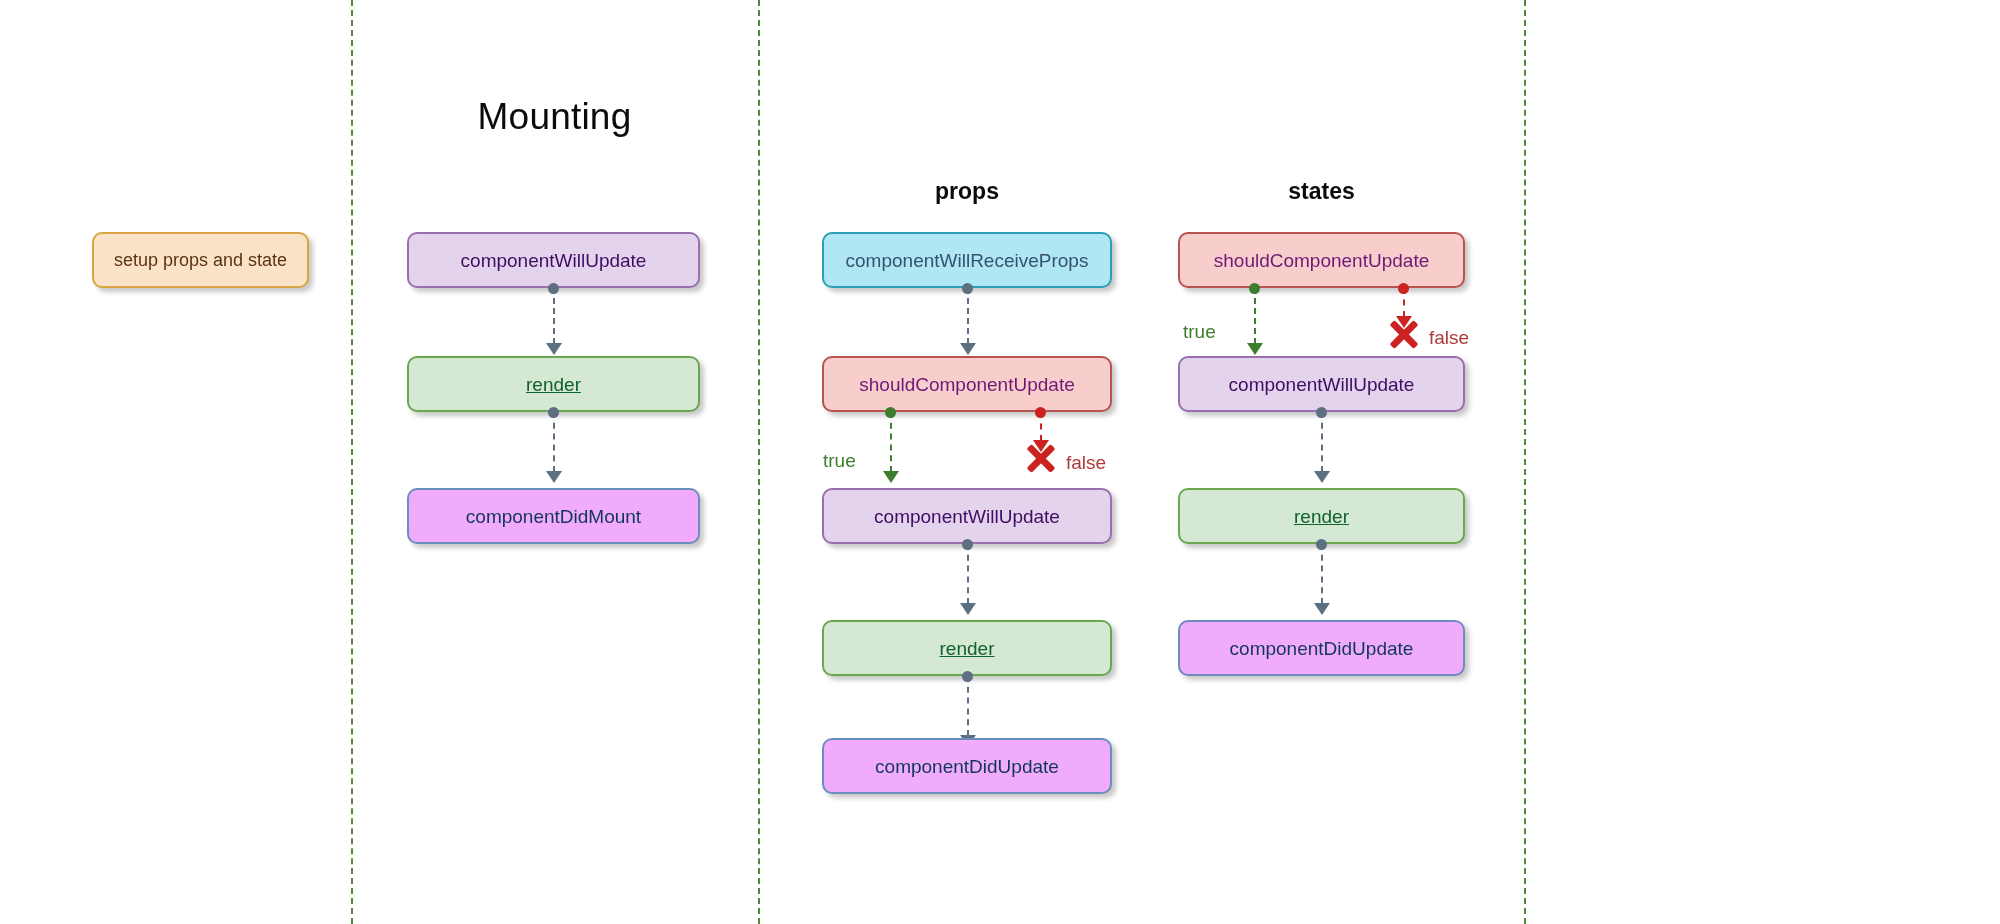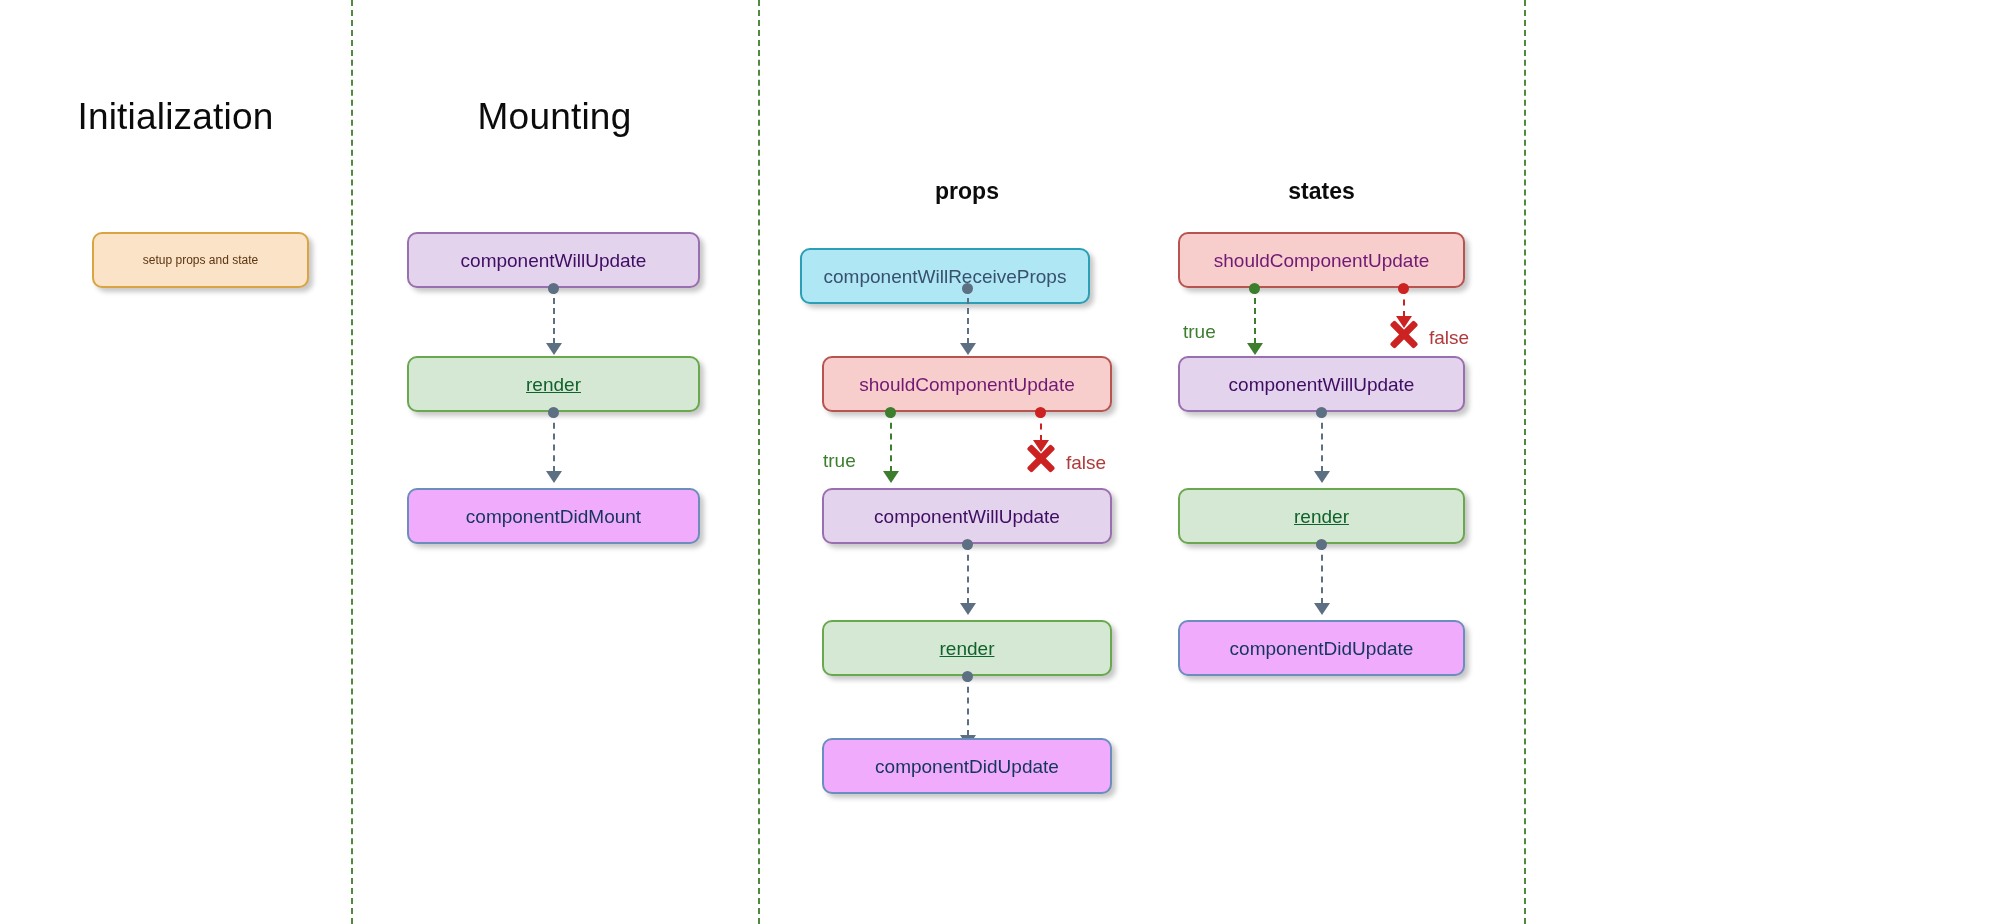--- a/index.html
+++ b/index.html
@@ -69,21 +69,21 @@
   }
 
   .node.purple  { background: #e4d3ec; border-color: #9a6fb0; color: #3f0d63; }
   .node.green   { background: #d5e8d4; border-color: #6aa84f; color: #10622c; text-decoration: underline; }
   .node.blue    { background: #f0abfc; border-color: #6c8ebf; color: #14365c; }
   .node.cyan    { background: #b0e7f5; border-color: #2a9fb5; color: #37516e; }
   .node.red     { background: #f8cecc; border-color: #b85450; color: #701a75; }
   .node.orange  { background: #fce5cd; border-color: #d6a battery; }
   .node.orange  { background: #fbe3c8; border-color: #d9a441; color: #5b3410; }
 
-  .node.small { font-size: 12px; }
+  .node.small { font-size: 18px; }
 
   
   .conn {
     position: absolute;
     width: 0;
     border-left-width: 2px;
     border-left-style: dashed;
   }
   .conn.gray  { border-left-color: #5d6f82; }
   .conn.green { border-left-color: #3d7d2e; }
@@ -141,41 +141,40 @@
 </style>
 </head>
 <body>
 
 <div id="canvas">
 
   <div class="divider" style="left:351px;"></div>
   <div class="divider" style="left:758px;"></div>
   <div class="divider" style="left:1524px;"></div>
 
-  <div class="section-title" style="left:0px; top:98px; width:351px;">Initialization</div>
   <div class="section-title" style="left:351px; top:98px; width:407px;">Mounting</div>
 
   <div class="sub-title" style="left:822px; top:180px; width:290px;">props</div>
   <div class="sub-title" style="left:1178px; top:180px; width:287px;">states</div>
 
   <div class="node orange small" style="left:92px; top:232px; width:217px;">setup props and state</div>
 
   <div class="node purple" style="left:407px; top:232px; width:293px;">componentWillUpdate</div>
   <div class="dot gray" style="left:548px; top:283px;"></div>
   <div class="conn gray" style="left:553px; top:288px; height:56px;"></div>
   <div class="arrow gray" style="left:546px; top:343px;"></div>
 
   <div class="node green" style="left:407px; top:356px; width:293px;">render</div>
   <div class="dot gray" style="left:548px; top:407px;"></div>
   <div class="conn gray" style="left:553px; top:412px; height:60px;"></div>
   <div class="arrow gray" style="left:546px; top:471px;"></div>
 
   <div class="node blue" style="left:407px; top:488px; width:293px;">componentDidMount</div>
 
-  <div class="node cyan" style="left:800px; top:232px; width:290px;margin-top:16px;">componentWillReceiveProps</div>
+  <div class="node cyan" style="left:822px; top:232px; width:290px;">componentWillReceiveProps</div>
   <div class="dot gray" style="left:962px; top:283px;"></div>
   <div class="conn gray" style="left:967px; top:288px; height:56px;"></div>
   <div class="arrow gray" style="left:960px; top:343px;"></div>
 
   <div class="node red" style="left:822px; top:356px; width:290px;">shouldComponentUpdate</div>
 
   <div class="dot green" style="left:885px; top:407px;"></div>
   <div class="conn green" style="left:890px; top:412px; height:60px;"></div>
   <div class="arrow green" style="left:883px; top:471px;"></div>
   <div class="branch-label true" style="left:823px; top:451px;">true</div>

